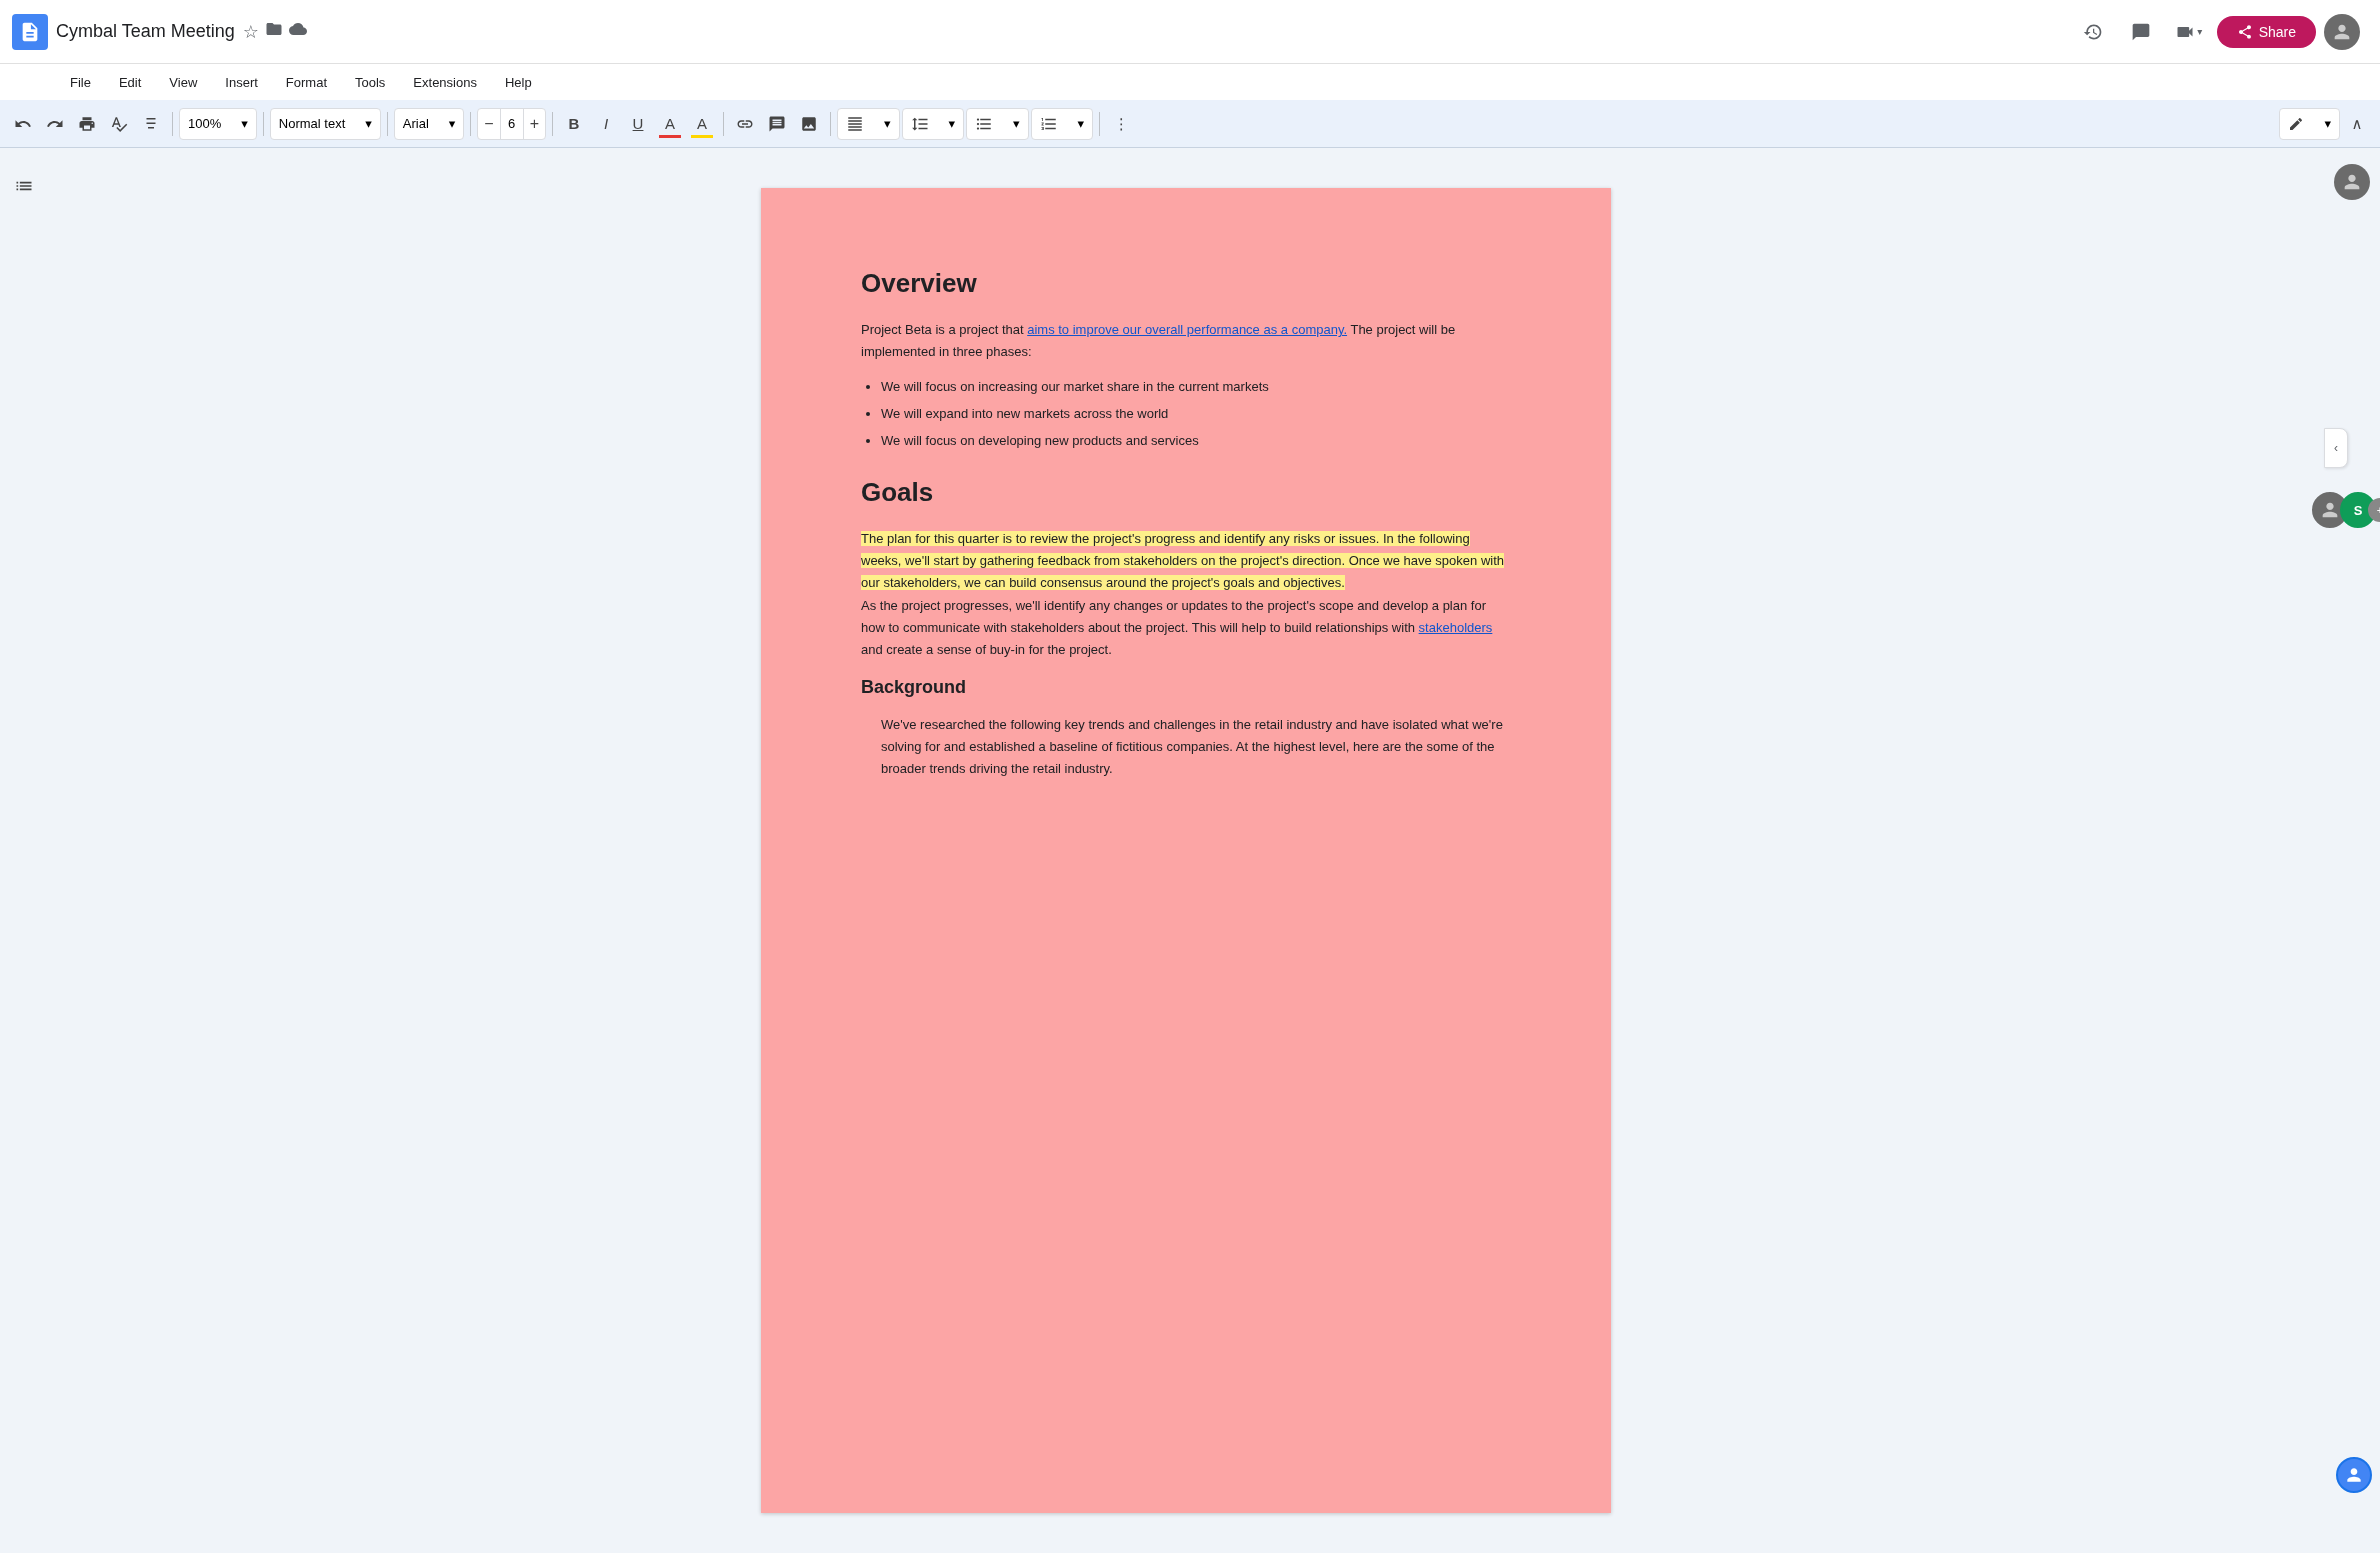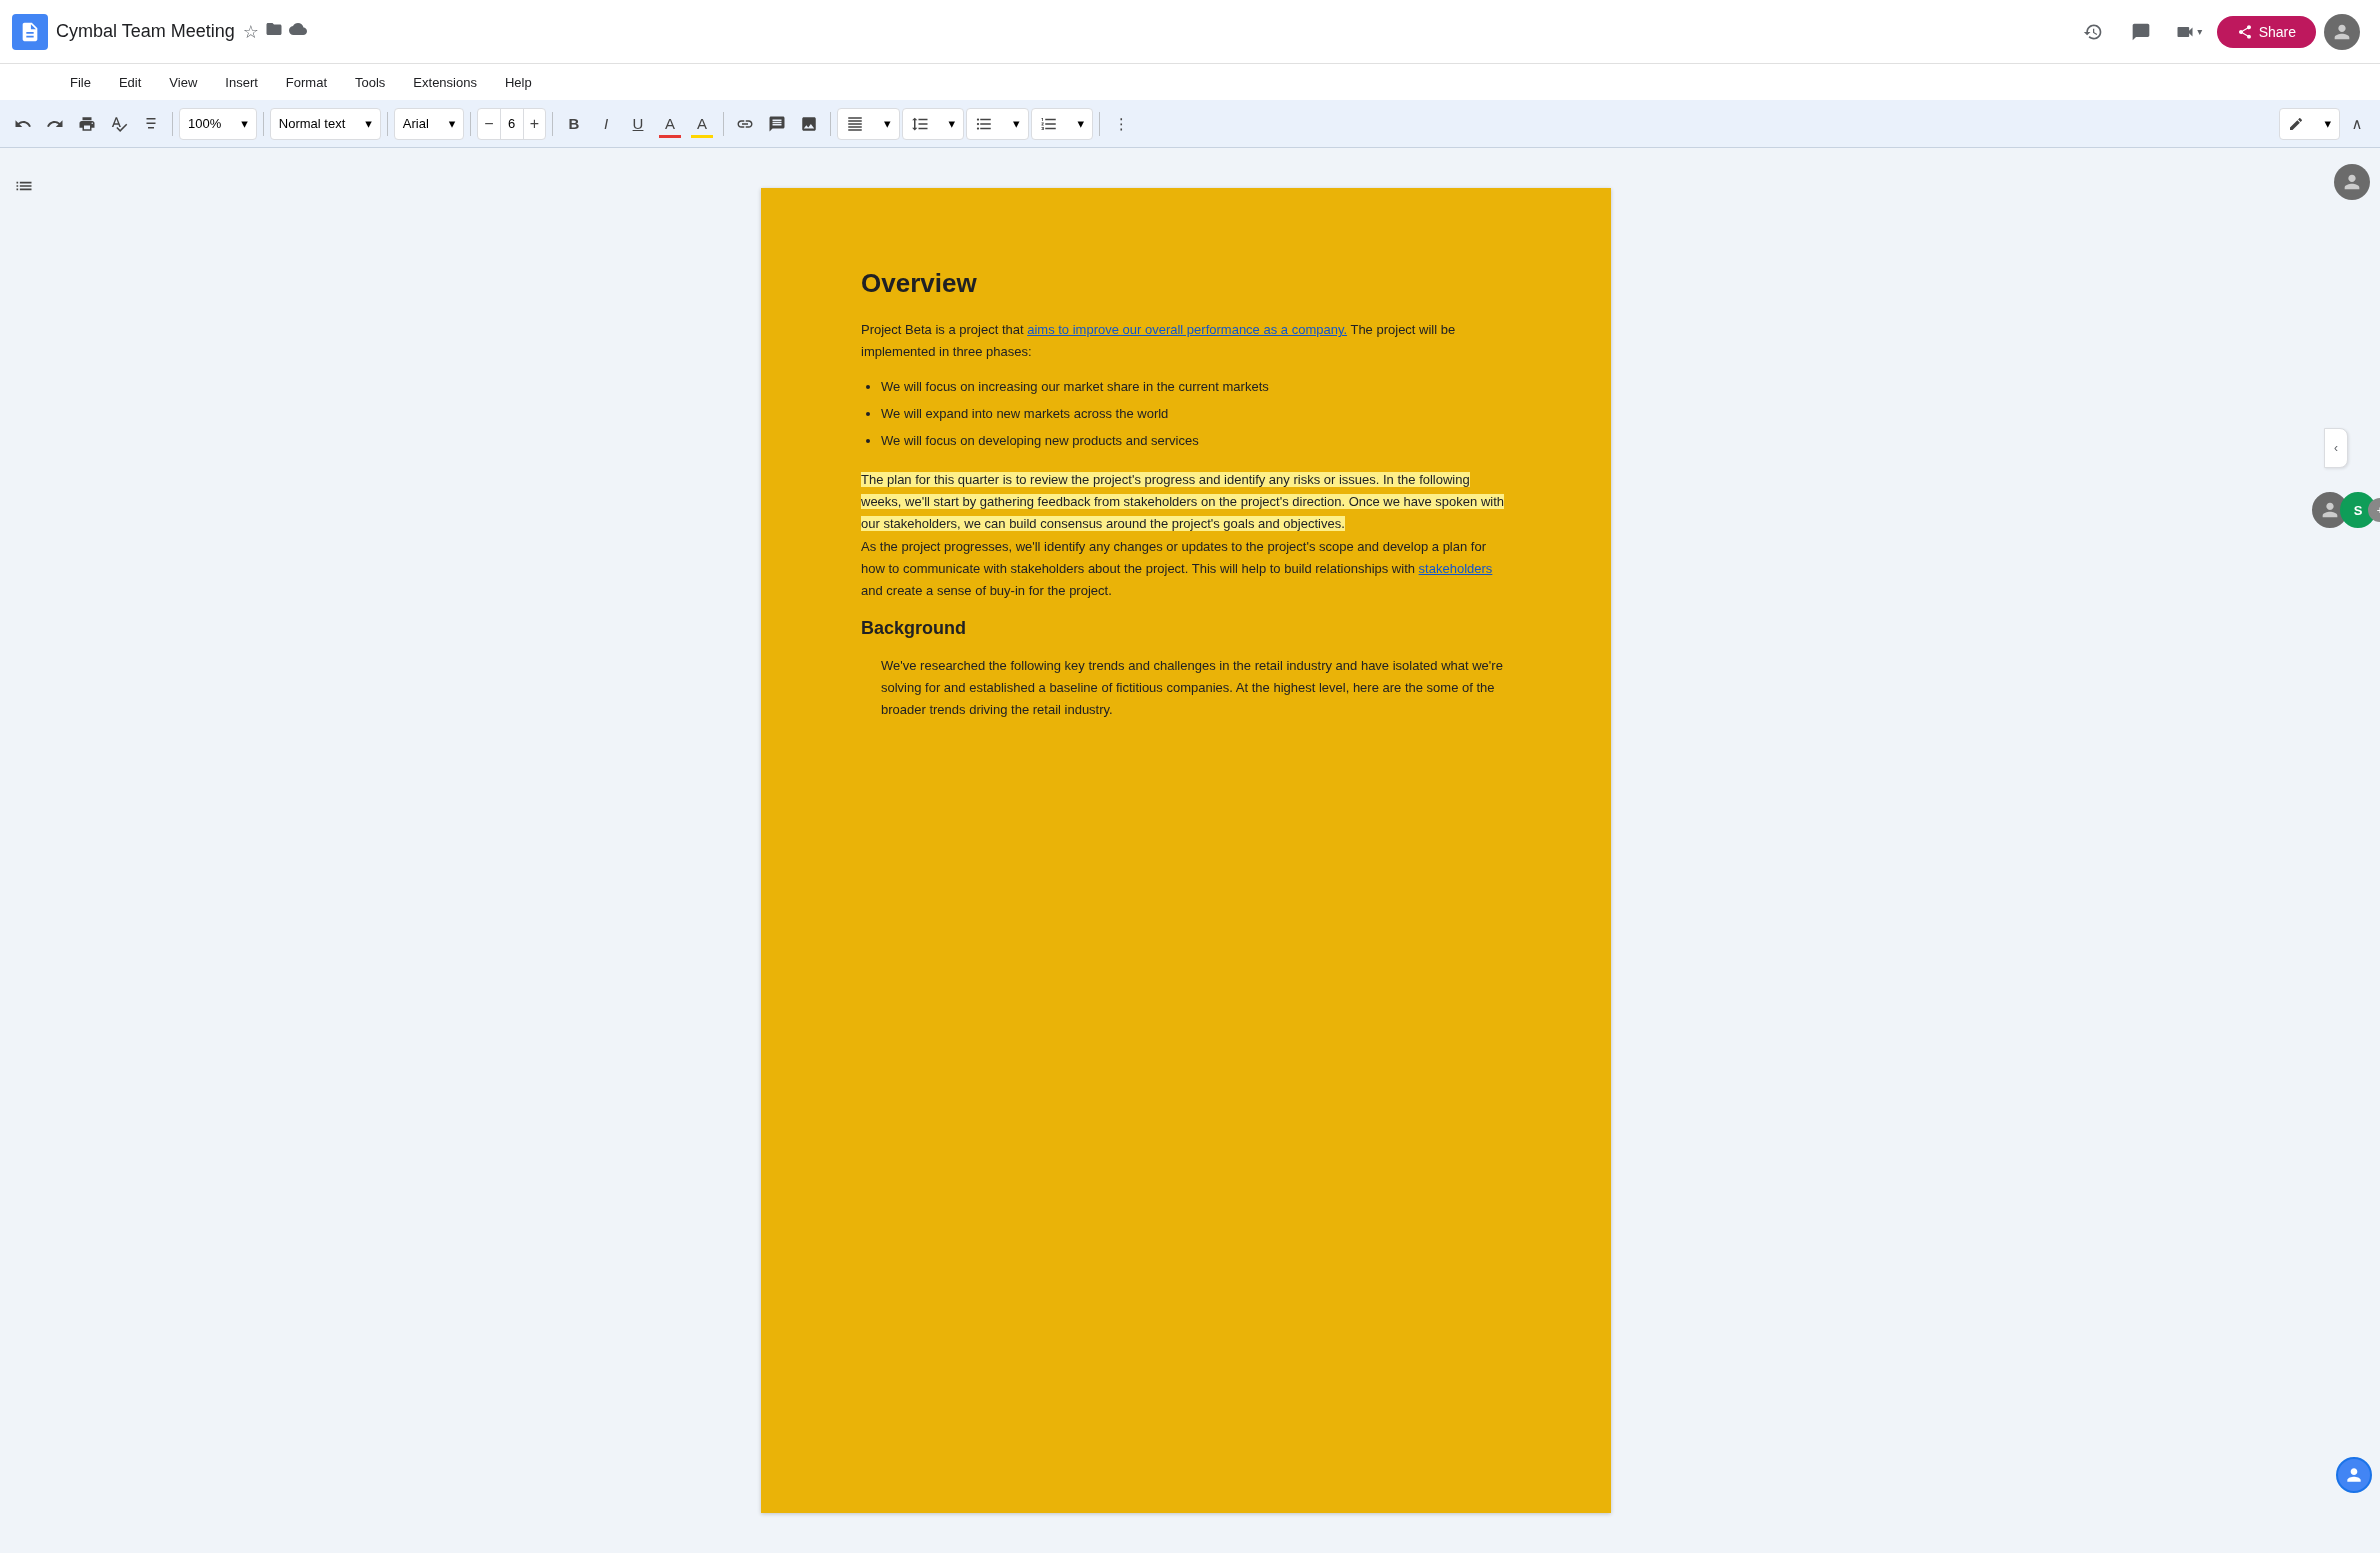--- a/index.html
+++ b/index.html
@@ -168,21 +168,21 @@
     }
 
     .document-area {
       flex: 1;
       display: flex;
       justify-content: center;
       overflow-y: auto;
       padding: 40px 20px;
     }
     .page {
-      background: #eab308;
+      background: #fca5a5;
       width: 850px;
       min-height: 1100px;
       padding: 80px 100px;
       box-shadow: 0 1px 4px rgba(0,0,0,0.2);
     }
 
     
     .doc-h1 {
       font-size: 26px; font-weight: 700;
       color: #202124;
@@ -486,20 +486,21 @@
         <span>Project Beta is a project that </span><span class="link-text">aims to improve our overall performance as a company.</span>
         <span> The project will be implemented in three phases:</span>
       </p>
 
       <ul class="doc-ul">
         <li>We will focus on increasing our market share in the current markets</li>
         <li>We will expand into new markets across the world</li>
         <li>We will focus on developing new products and services</li>
       </ul>
 
+      <h1 class="doc-h1" style="margin-top: 24px;">Goals</h1>
 
       <p class="doc-p">
         <span class="highlighted-block">The plan for this quarter is to review the project's progress and identify any risks or issues. In the following weeks, we'll start by gathering feedback from stakeholders on the project's direction. Once we have spoken with our stakeholders, we can build consensus around the project's goals and objectives.</span>
         <br>
         <span>As the project progresses, we'll identify any changes or updates to the project's scope and develop a plan for how to communicate with stakeholders about the project. This will help to build relationships with </span><span class="link-text">stakeholders</span><span> and create a sense of buy-in for the project.</span>
       </p>
 
       <h2 class="doc-h2" style="margin-top: 16px; font-size: 18px;">Background</h2>
 
       <p class="doc-p" style="margin-left: 20px;">We've researched the following key trends and challenges in the retail industry and have isolated what we're solving for and established a baseline of fictitious companies. At the highest level, here are the some of the broader trends driving the retail industry.</p>

